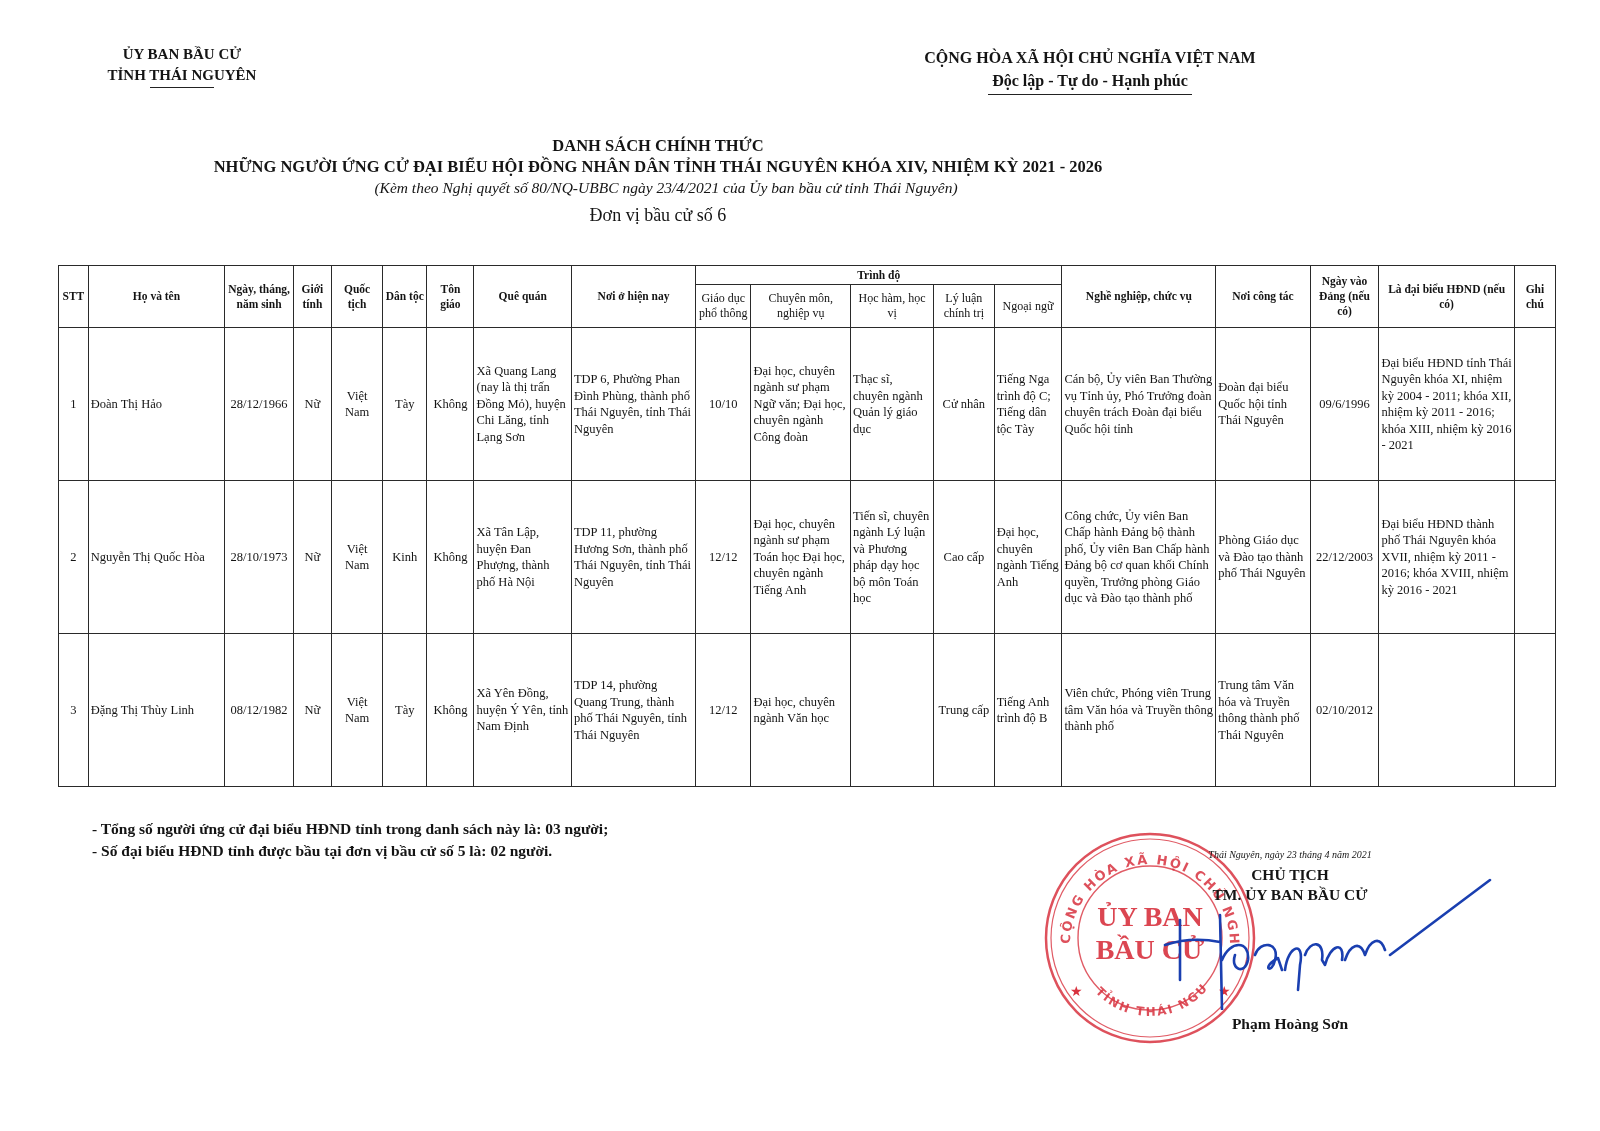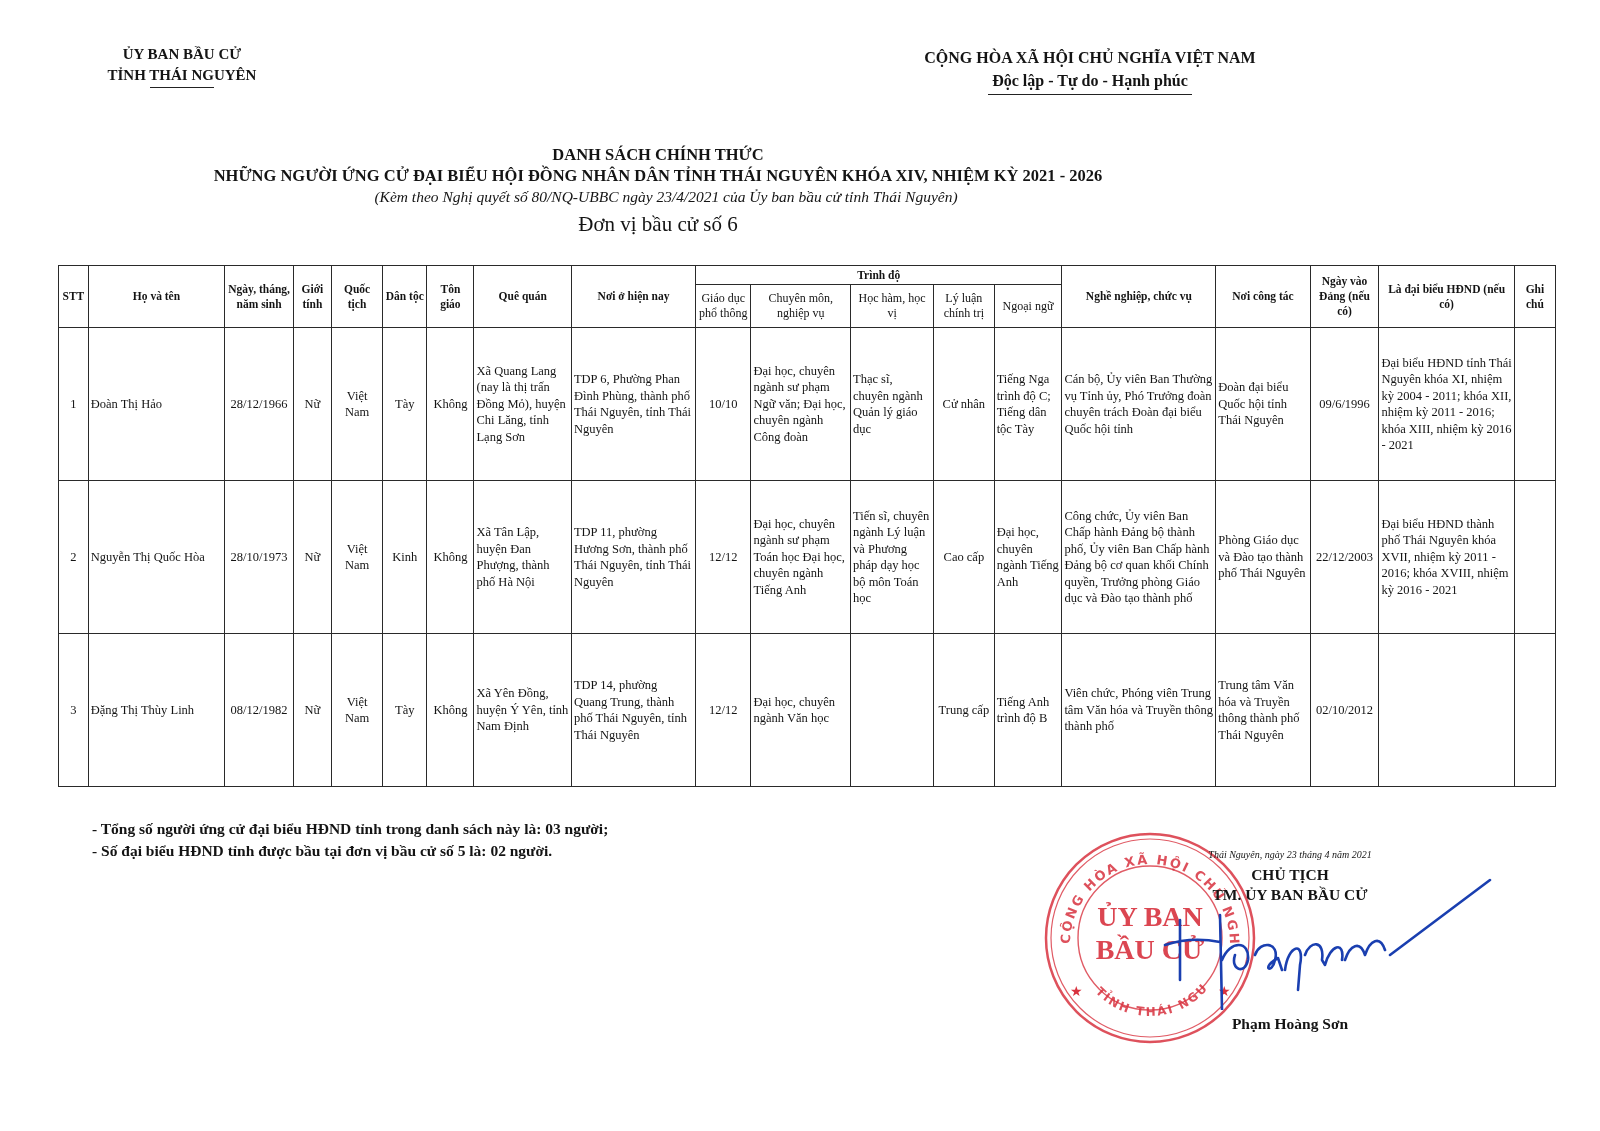--- a/index.html
+++ b/index.html
@@ -3,25 +3,25 @@
 <meta charset="utf-8">
 <style>
   html, body { margin: 0; padding: 0; background: #ffffff; }
   body { width: 1600px; height: 1131px; position: relative; overflow: hidden;
          font-family: "Liberation Serif", "DejaVu Serif", serif; color: #141414; }
   .abs { position: absolute; }
   .hdr-left { left: 52px; top: 44px; width: 260px; text-align: center; font-weight: bold; font-size: 15px; line-height: 21px; }
   .hdr-left .ul { display: block; width: 64px; margin: 1px auto 0; border-top: 1.5px solid #222; }
   .hdr-right { left: 900px; top: 46px; width: 380px; text-align: center; font-weight: bold; font-size: 16px; line-height: 23px; }
   .hdr-right .motto { display: inline-block; border-bottom: 1.5px solid #222; padding: 0 4px 2px; }
-  .titles { left: 0; top: 144px; width: 1316px; text-align: center; }
+  .titles { left: 0; top: 135px; width: 1316px; text-align: center; }
   .t1 { font-weight: bold; font-size: 16.5px; line-height: 21px; }
   .t2 { font-weight: bold; font-size: 16.5px; line-height: 21px; }
   .t3 { font-style: italic; font-size: 15.5px; line-height: 21px; padding-left: 16px; }
-  .t4 { font-size: 21px; line-height: 22px; margin-top: 6px; }
+  .t4 { font-size: 18px; line-height: 22px; margin-top: 6px; }
   .t5 { font-size: 15.5px; line-height: 22px; }
 
   table.list { position: absolute; left: 58px; top: 265px; width: 1498px; border-collapse: collapse; table-layout: fixed;
                font-size: 12.5px; line-height: 16.5px; }
   table.list th, table.list td { border: 1.3px solid #2a2a2a; padding: 1px 2px; vertical-align: middle; }
   table.list th { font-weight: bold; text-align: center; font-size: 11.5px; line-height: 15px; }
   table.list th.norm { font-weight: normal; font-size: 12px; }
   table.list tr.data td { height: 150px; }
   td.c { text-align: center; }
   td.l { text-align: left; }

